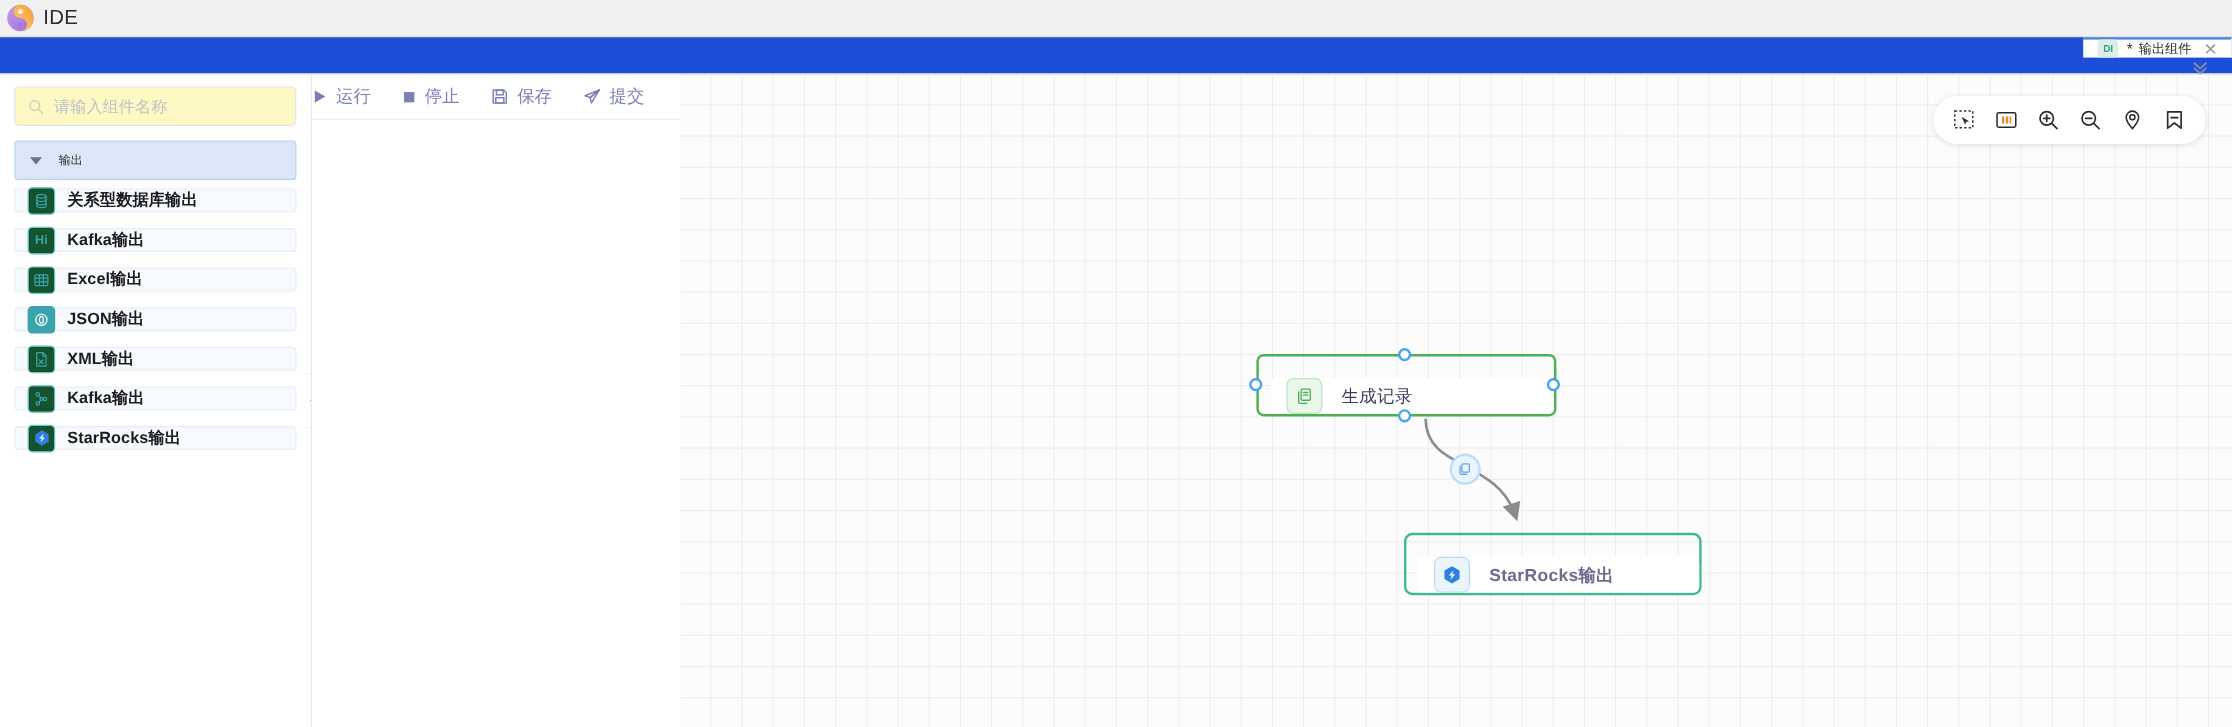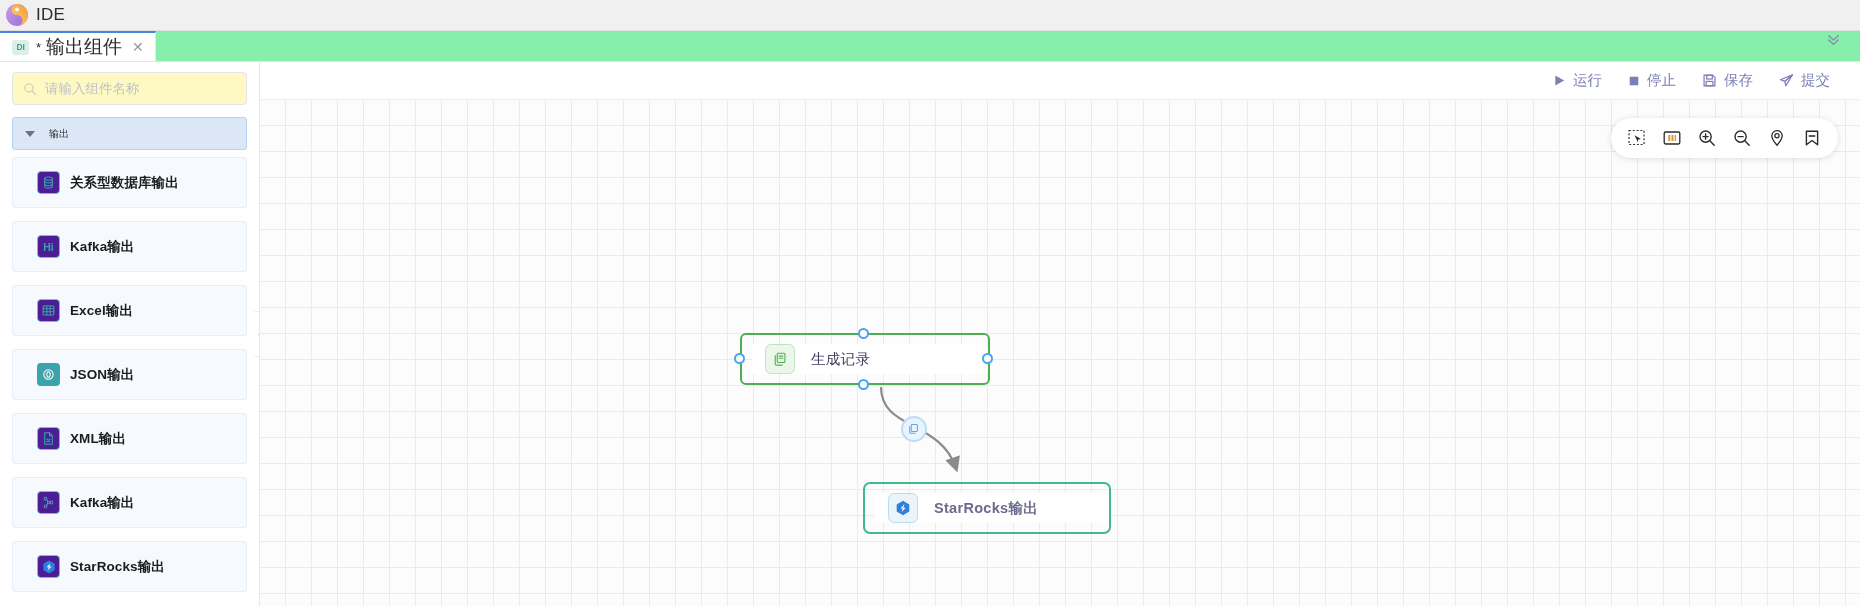--- a/index.html
+++ b/index.html
@@ -14,36 +14,36 @@
   .topbar {
     height: 31px; min-height: 31px; background: #f0f0f0;
     display: flex; align-items: center; padding-left: 5px;
     border-bottom: 1px solid #e0e0e0;
   }
   .logo-mark { width: 24px; height: 24px; margin-right: 7px; flex: 0 0 auto; }
   .app-title { font-size: 17px; color: #2b2b2b; letter-spacing: .3px; }
 
   
   .tabbar {
-    height: 31px; min-height: 31px; background: #86efac;
-    border-bottom: 1px solid #e4e4e4; display: flex; align-items: flex-start; position: relative;
+    height: 31px; min-height: 31px; background: #1d4ed8;
+    border-bottom: 1px solid #e4e4e4; display: flex; align-items: flex-end; position: relative; flex-direction: column;
   }
   .tab {
     display: flex; align-items: center; gap: 7px; padding: 0 11px 0 12px;
     background: #ffffff; border-top: 2px solid #4a86d6;
     border-right: 1px solid #e8e8e8; height: 100%;
     font-size: 13.5px; color: #303133; cursor: default; position: relative;
   }
   .tab-badge {
     width: 17px; height: 15px; border-radius: 3px; background: #ddeee9;
     color: #35a58c; font-size: 8.5px; line-height: 15px; text-align: center;
     font-weight: bold; letter-spacing: -.2px;
   }
   .tab-dirty { font-size: 13px; color: #303133; margin-right: -2px; }
-  .tab-label { font-size: 19px; color: #2b2b2b; }
+  .tab-label { font-size: 11px; color: #2b2b2b; }
   .tab-close { font-size: 14px; color: #999; margin-left: 3px; line-height: 1; cursor: pointer; }
   .tabbar-right {
     margin-left: auto; display: flex; align-items: center;
     padding: 0 18px; color: #8b8fa8; font-size: 14px; cursor: pointer;
   }
 
   
   .body { flex: 1; display: flex; position: relative; min-height: 0; }
 
   
@@ -66,42 +66,42 @@
 
   .group-list { flex: 1; overflow: hidden; padding: 4px 12px 0 12px; }
   .group-header {
     height: 33px; background: #dbe7f6; border: 1px solid #b9d2ef;
     border-radius: 3px; display: flex; align-items: center; padding: 0 12px;
     font-size: 10px; color: #2b2b2b; cursor: pointer; margin-bottom: 7px;
   }
   .caret { width: 0; height: 0; border-left: 5px solid transparent; border-right: 5px solid transparent;
            border-top: 6px solid #6b7280; margin-right: 14px; }
   .comp-item {
-    height: 51px; background: #f6f9fd; border: 1px solid #e8eef6; border-radius: 3px;
-    display: flex; align-items: center; padding: 0 24px; margin-bottom: 13px; cursor: grab;
+    height: 20px; background: #f6f9fd; border: 1px solid #e8eef6; border-radius: 3px;
+    display: flex; align-items: center; padding: 0 10px; margin-bottom: 13px; cursor: grab;
   }
   .comp-icon {
     width: 23px; height: 23px; border-radius: 4px; flex: 0 0 auto;
     display: flex; align-items: center; justify-content: center; margin-right: 10px;
   }
-  .comp-icon.outline { border: 1px solid #6dc4c4; background: #4c1d95; }
+  .comp-icon.outline { border: 1px solid #6dc4c4; background: #14532d; }
   .comp-icon.filled { background: #3aa3ab; }
   .comp-label { font-size: 13.5px; color: #1c1c1c; font-weight: bold; letter-spacing: .1px; }
   .ico-txt { font-size: 10.5px; font-weight: bold; color: #3aa3ab; }
 
   .panel-handle {
     position: absolute; left: 260px; top: 50%; transform: translate(-50%, -50%);
     width: 13px; height: 46px; background: #ffffff;
     border: 1px solid #eceff3; border-left: none;
     border-radius: 0 7px 7px 0; display: flex; align-items: center; justify-content: center;
     font-size: 11px; color: #b9bcc4; cursor: pointer; z-index: 6;
   }
 
   
-  .canvas-area { flex: 1; display: flex; flex-direction: column; min-width: 0; position: relative; }
+  .canvas-area { flex: 1; display: flex; min-width: 0; position: relative; }
   .actionbar {
     height: 38px; min-height: 38px; background: #ffffff;
     display: flex; align-items: center; justify-content: flex-end;
     gap: 26px; padding-right: 30px; border-bottom: 1px solid #eeeeee;
   }
   .action-btn {
     display: flex; align-items: center; gap: 7px; cursor: pointer;
     color: #7b7fb5; font-size: 14.5px;
   }
   .action-btn svg { display: block; }
@@ -120,21 +120,21 @@
     position: absolute; right: 22px; top: 18px; height: 40px;
     background: #ffffff; border-radius: 20px; display: flex; align-items: center;
     gap: 11px; padding: 0 14px; box-shadow: 0 1px 6px rgba(0,0,0,.12); z-index: 5;
   }
   .tool-btn {
     width: 24px; height: 24px; display: flex; align-items: center; justify-content: center;
     cursor: pointer; border-radius: 3px;
   }
 
   
-  .node { position: absolute; display: flex; align-items: center; z-index: 3; }
+  .node { position: absolute; display: flex; align-items: flex-end; z-index: 3; }
   .node-accent { width: 10px; border-radius: 5px 0 0 5px; }
   .node-main {
     flex: 1; background: #ffffff; display: flex; align-items: center;
     padding-left: 13px; border-radius: 0 5px 5px 0;
   }
   .node-icon {
     width: 30px; height: 30px; border-radius: 6px; flex: 0 0 auto;
     display: flex; align-items: center; justify-content: center; margin-right: 16px;
   }
   .node-label { font-size: 14.5px; letter-spacing: .3px; }

